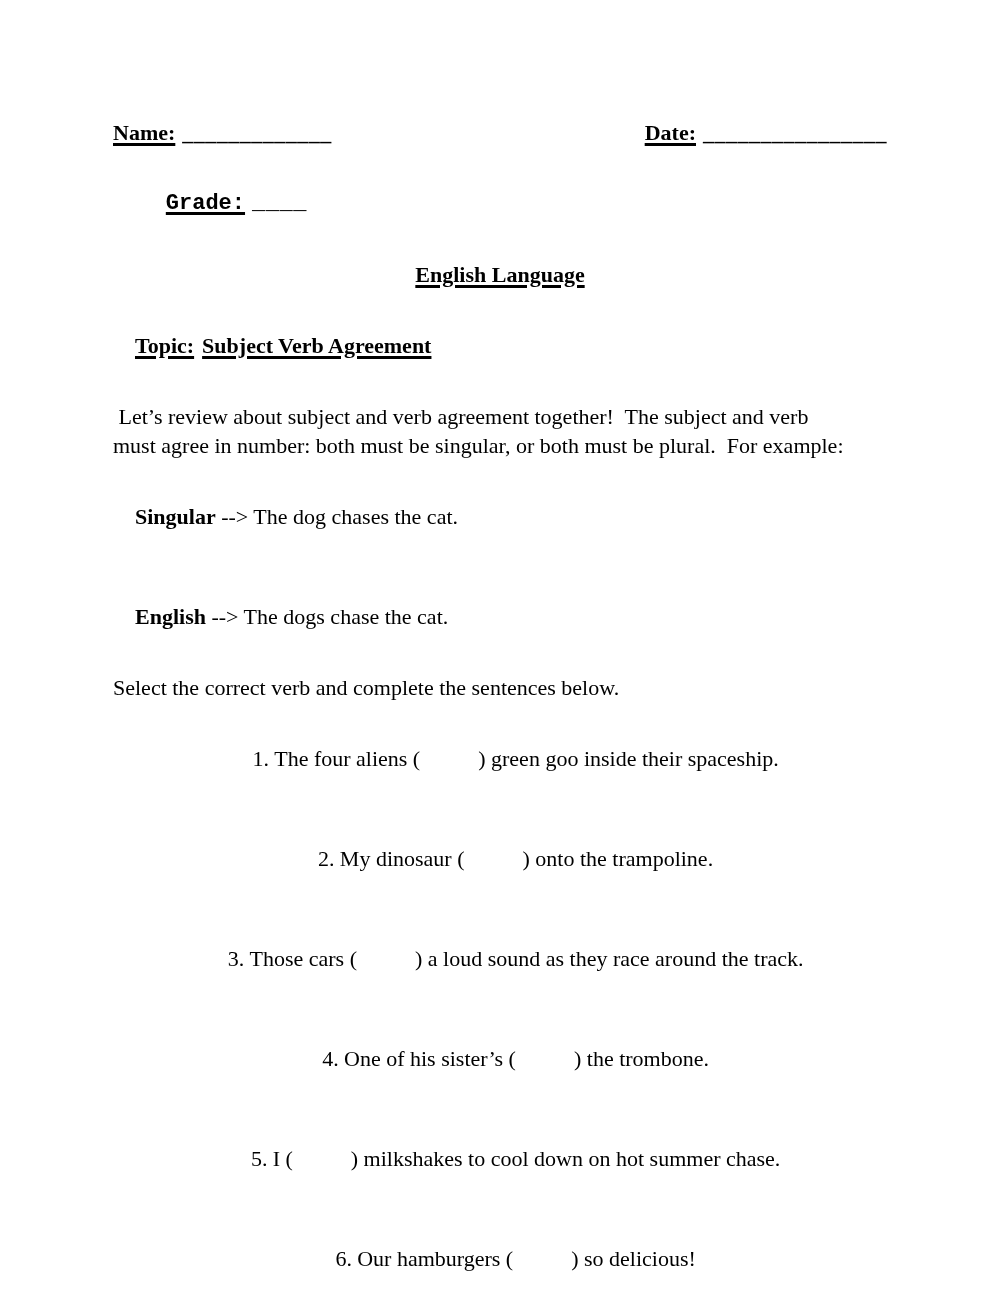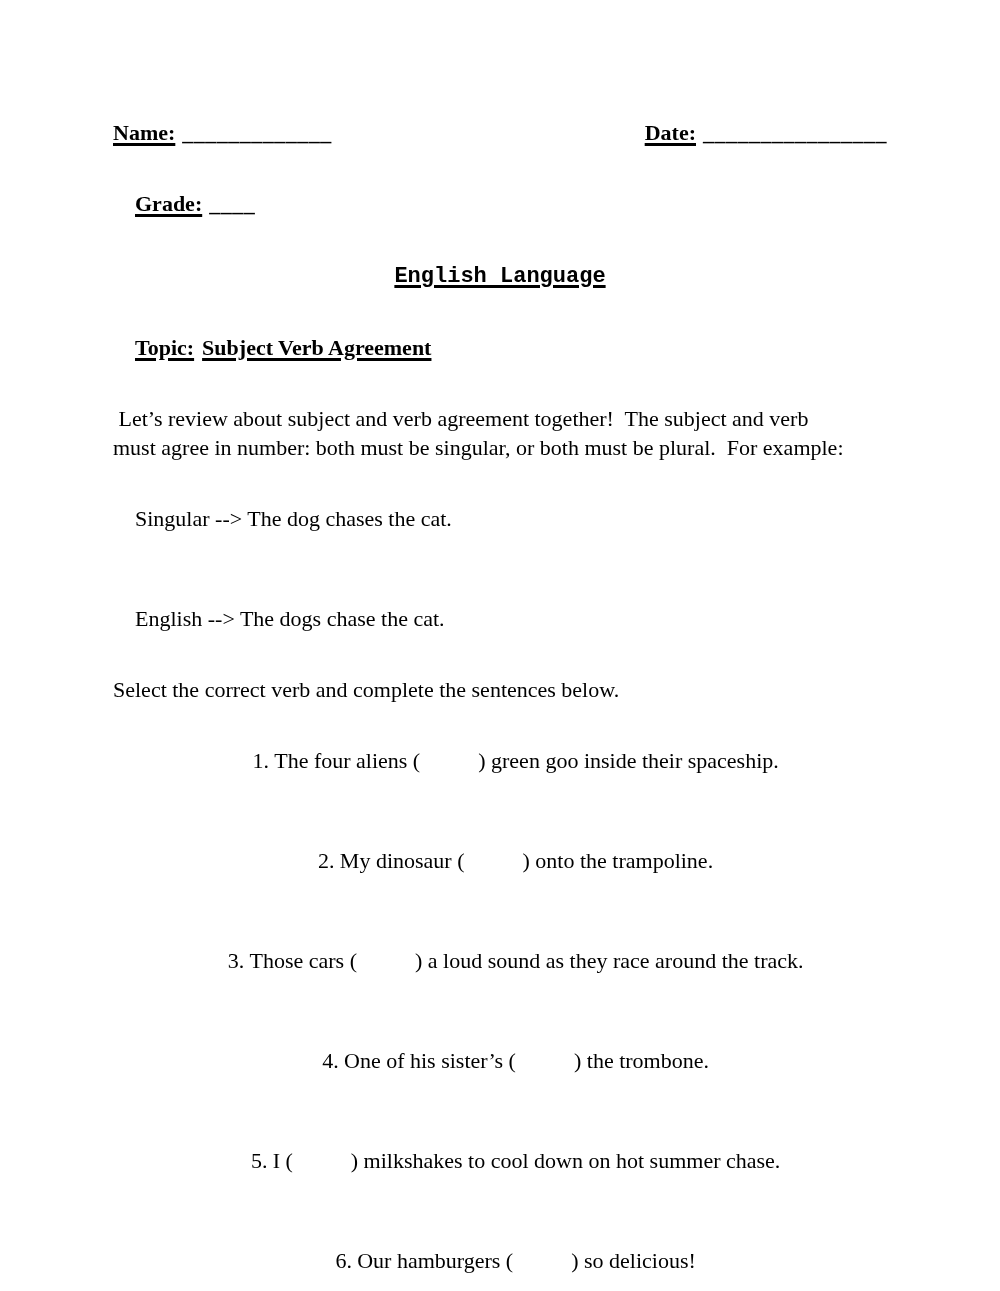--- a/index.html
+++ b/index.html
@@ -11,48 +11,48 @@
   }
   .page {
     position: relative;
     width: 1000px;
     height: 1291px;
     background: #ffffff;
     padding: 118px 113px 0 113px;
     font-size: 22px;
     line-height: 29px;
   }
-  .row { margin-bottom: 13px; white-space: pre; }
+  .row { margin-bottom: 13px; white-space: pre; font-family: Liberation Mono, monospace; }
   .header-row {
     display: flex;
     justify-content: space-between;
     margin-bottom: 13px;
     white-space: pre;
   }
   .label-u {
     font-weight: bold;
     text-decoration: underline;
     text-decoration-thickness: 2.5px;
     text-underline-offset: 3px;
   }
   .blank-line {
     letter-spacing: 0.5px;
     font-weight: bold;
   }
   .title-row {
     text-align: center;
     margin-bottom: 13px;
   }
-  .title-row .label-u { font-size: 22px; font-family: Liberation Mono, monospace; }
+  .title-row .label-u { font-size: 22px; }
   .topic-row { margin-bottom: 13px; white-space: pre; }
   .topic-row .topic-label { margin-right: 8px; }
   .intro { margin-bottom: 13px; }
   .intro-line { white-space: pre; line-height: 29px; }
   .example-row { margin-bottom: 13px; white-space: pre; }
-  .example-label { font-weight: normal; }
+  .example-label { font-weight: bold; }
   .section-heading {
     font-weight: normal;
     margin-bottom: 13px;
     white-space: pre;
   }
   .q-item {
     margin-bottom: 13px;
     white-space: pre;
     padding-left: 4px;
     text-align: center;

